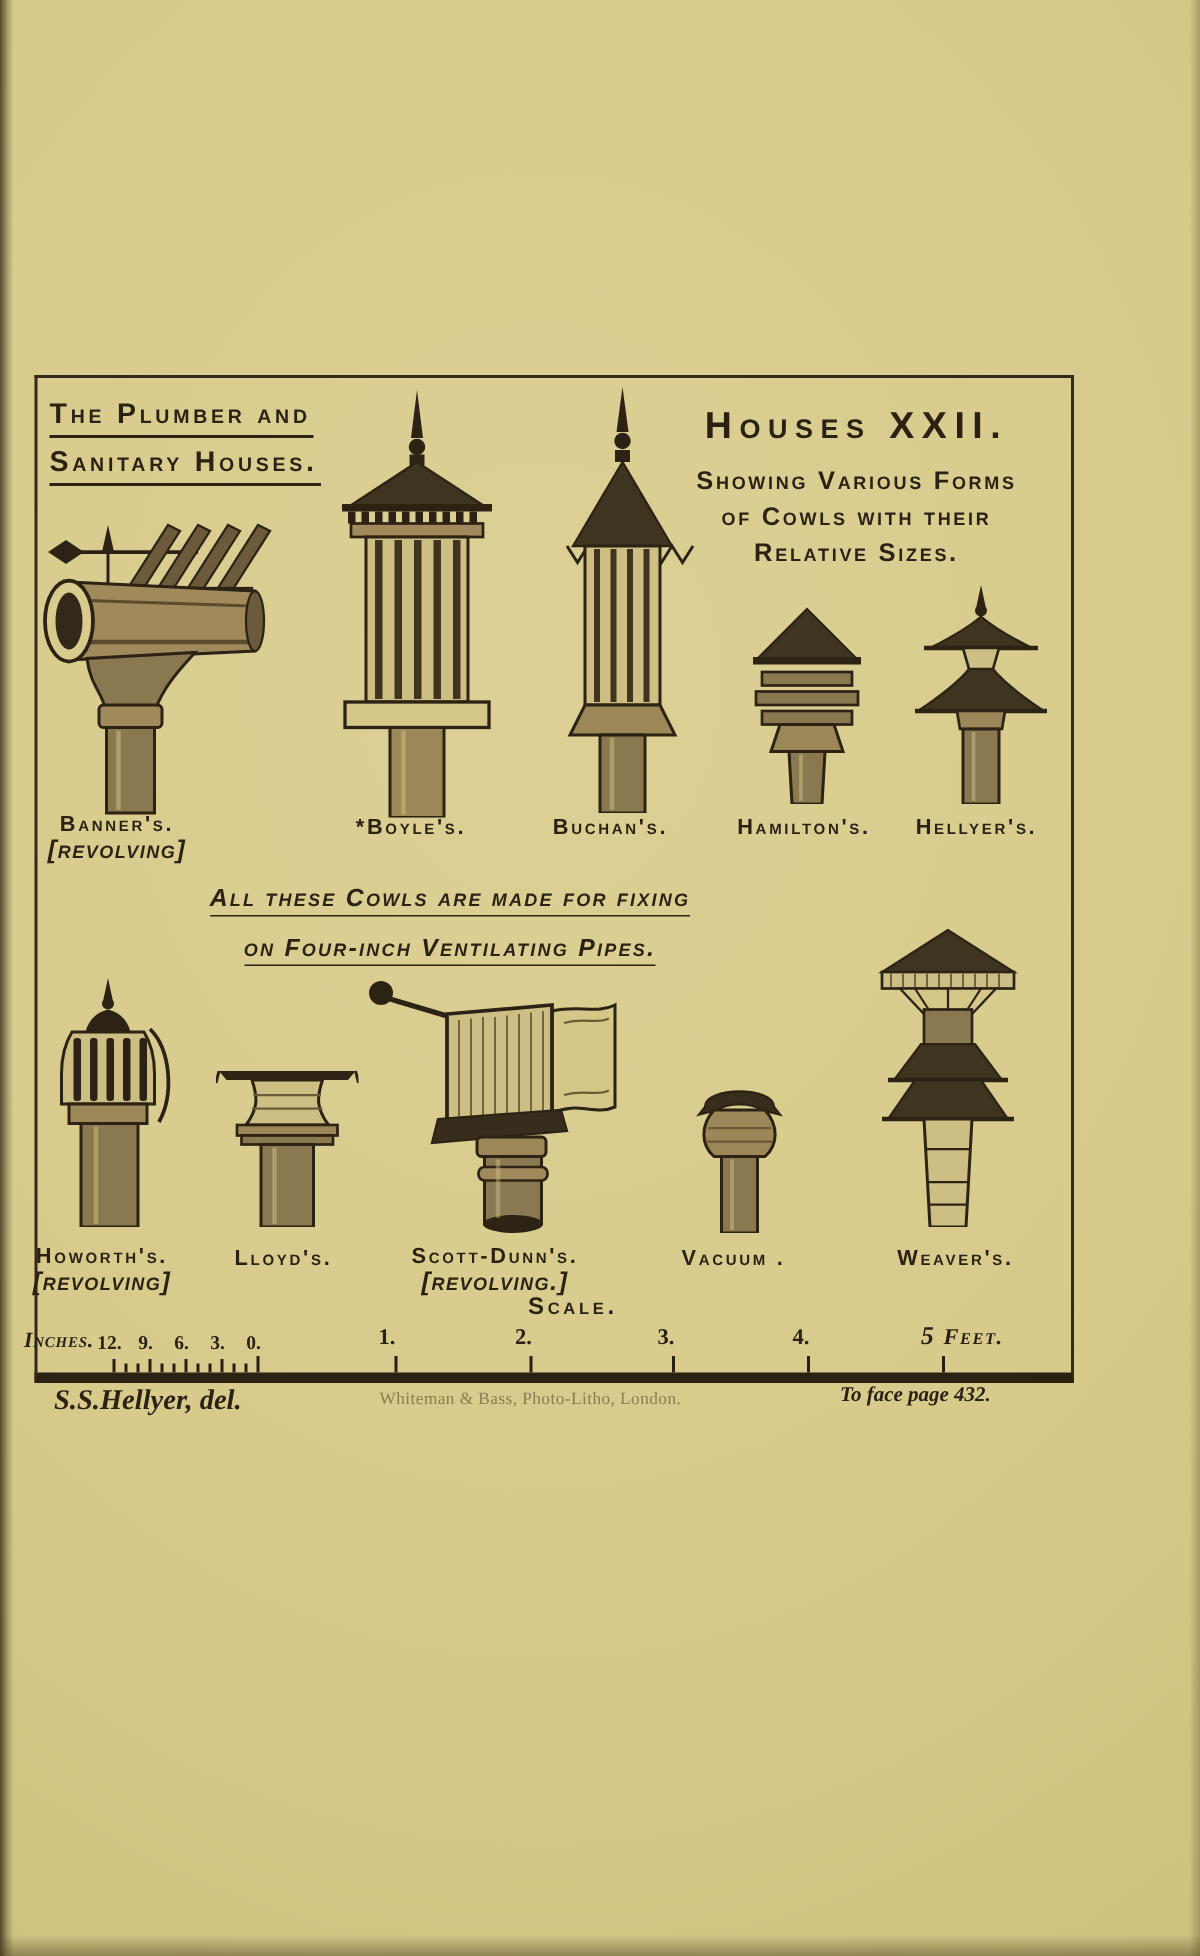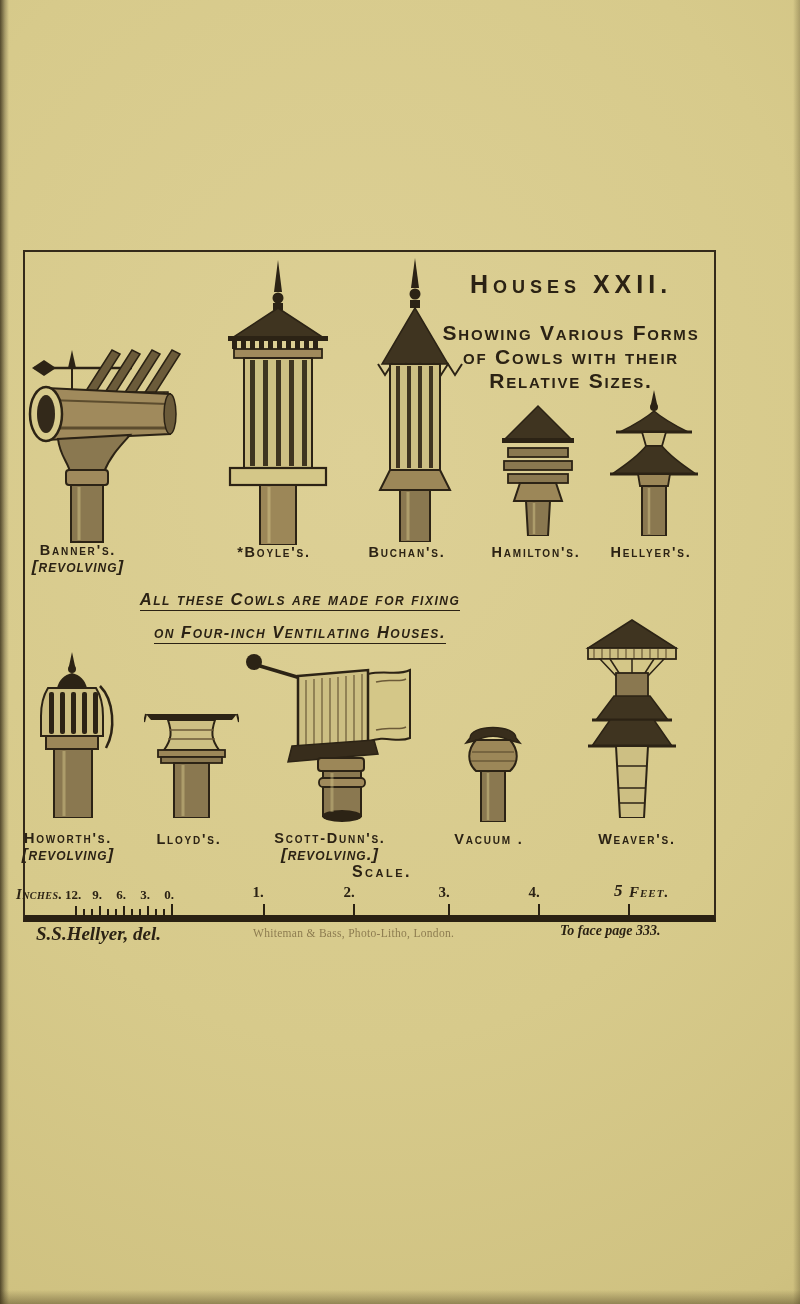--- a/index.html
+++ b/index.html
@@ -21,21 +21,21 @@
 
   .plate-frame{position:absolute;left:23px;top:250px;width:693px;height:672px;
     box-sizing:border-box;border:2px solid #342a1a;border-bottom:7px solid #2a2112;}
 
   .book-title{position:absolute;left:33px;top:266px;display:flex;flex-direction:column;align-items:flex-start;}
   .book-title .bt-line{font-variant:small-caps;font-weight:700;font-size:19px;letter-spacing:2.5px;
     white-space:nowrap;border-bottom:2px solid #2b2214;padding:0 2px 2px 0;margin-bottom:6px;}
 
   .plate-header{position:absolute;left:430px;top:270px;width:282px;text-align:center;}
   .plate-title{font-variant:small-caps;font-weight:700;font-size:25px;letter-spacing:5px;white-space:nowrap;}
-  .plate-sub{font-variant:small-caps;font-weight:700;font-size:21px;letter-spacing:1.8px;line-height:24px;margin-top:22px;}
+  .plate-sub{font-variant:small-caps;font-weight:700;font-size:17px;letter-spacing:1.8px;line-height:24px;margin-top:10px;}
   .plate-sub span{display:block;white-space:nowrap;}
 
   .fig{position:absolute;}
   .fig svg{display:block;width:100%;height:100%;}
 
   .fig-label{position:absolute;width:140px;text-align:center;}
   .fig-label .nm{display:block;font-variant:small-caps;font-weight:700;font-size:14.5px;letter-spacing:1.8px;white-space:nowrap;}
   .fig-label .ql{display:block;font-variant:small-caps;font-style:italic;font-weight:700;font-size:17px;letter-spacing:1px;margin-top:-1px;white-space:nowrap;}
 
   .note{position:absolute;left:85px;top:590px;width:430px;text-align:center;}
@@ -64,20 +64,24 @@
   .credit-artist{left:36px;top:923px;font-style:italic;font-weight:700;font-size:19px;}
   .credit-printer{left:253px;top:927px;font-size:11.5px;color:#8d7c50;letter-spacing:.3px;}
   .credit-pageref{left:560px;top:923px;font-style:italic;font-weight:700;font-size:14px;}
 </style>
 </head>
 <body>
 
 <div class="page">
   <div class="plate-frame"></div>
 
+  <div class="book-title">
+    <span class="bt-line">The Plumber and</span>
+    <span class="bt-line">Sanitary Houses.</span>
+  </div>
 
   <div class="plate-header">
     <div class="plate-title">Houses XXII.</div>
     <div class="plate-sub">
       <span>Showing Various Forms</span>
       <span>of Cowls with their</span>
       <span>Relative Sizes.</span>
     </div>
   </div>
 
@@ -211,21 +215,21 @@
   </div>
   <div class="fig-label" style="left:466px;top:544px;">
     <span class="nm">Hamilton's.</span>
   </div>
   <div class="fig-label" style="left:581px;top:544px;">
     <span class="nm">Hellyer's.</span>
   </div>
 
   <div class="note">
     <span>All these Cowls are made for fixing</span><br>
-    <span>on Four-inch Ventilating Houses.</span>
+    <span>on Four-inch Ventilating Pipes.</span>
   </div>
 
   <div class="fig" style="left:30px;top:652px;width:85px;height:166px;">
     <svg viewBox="0 0 85 166">
       <polygon points="42,0 39,14 45,14" fill="#2c2315"></polygon>
       <circle cx="42" cy="17" r="4" fill="#2c2315"></circle>
       <path d="M42,21 C34,23 29,28 27,36 L57,36 C55,28 50,23 42,21 Z" fill="#2c2315"></path>
       <path d="M18,36 C13,44 11,54 11,64 L11,84 L73,84 L73,64 C73,54 71,44 66,36 Z" fill="#cdbf83" stroke="#2c2315" stroke-width="2"></path>
       <g fill="#2c2315">
         <rect x="19" y="40" width="5" height="42" rx="2"></rect>
@@ -375,18 +379,18 @@
     <div class="tick foot" style="left:171px;"></div>
     <div class="tick foot" style="left:263px;"></div>
     <div class="tick foot" style="left:353px;"></div>
     <div class="tick foot" style="left:448px;"></div>
     <div class="tick foot" style="left:538px;"></div>
     <div class="tick foot" style="left:628px;"></div>
   </div>
 
   <span class="credit credit-artist">S.S.Hellyer, del.</span>
   <span class="credit credit-printer">Whiteman &amp; Bass, Photo-Litho, London.</span>
-  <span class="credit credit-pageref">To face page 333.</span>
+  <span class="credit credit-pageref">To face page 432.</span>
 
   <div class="edge-left"></div>
   <div class="edge-bottom"></div>
   <div class="edge-right"></div>
 </div>
 
 </body></html>

